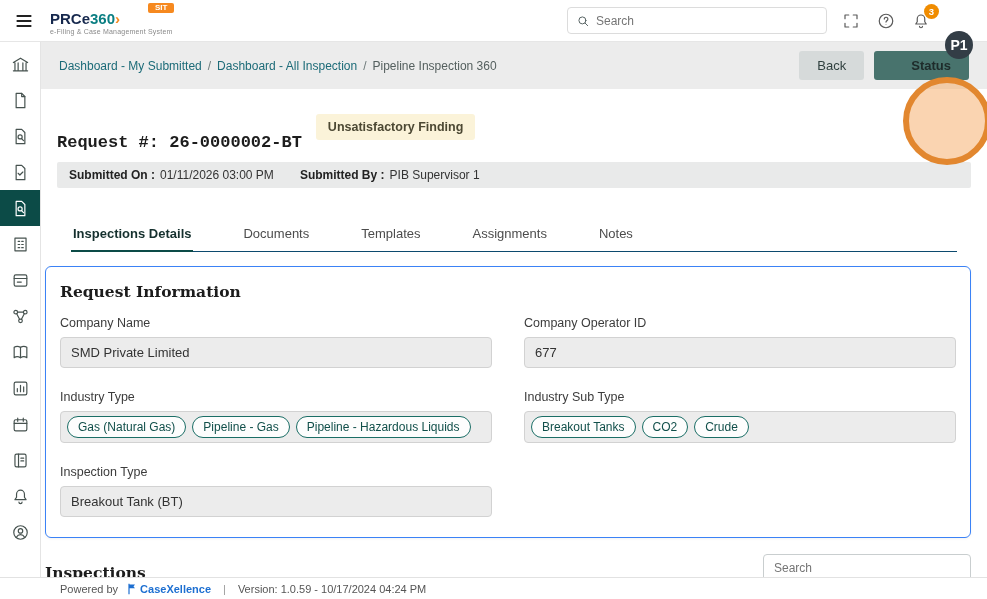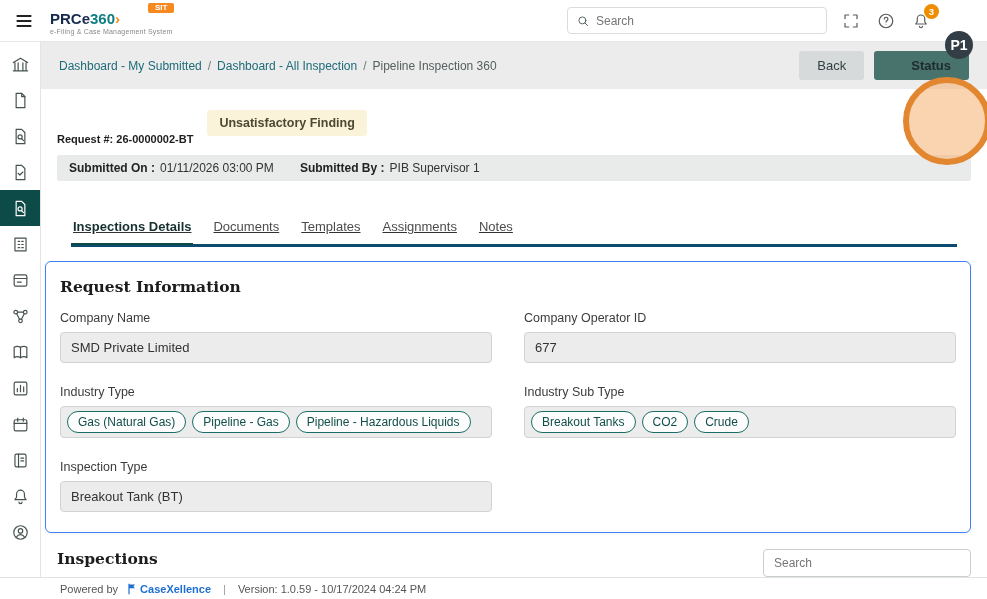--- a/index.html
+++ b/index.html
@@ -93,38 +93,37 @@
   .page { padding: 0 16px; }
 
   .title-row { display: flex; align-items: center; gap: 14px; margin-top: 12px; }
   .module-badge {
     background: #0d4b47; color: #fff; display: flex; align-items: center; gap: 9px;
     padding: 7px 14px 7px 12px; border-radius: 2px;
   }
   .module-badge .icon { color: #fff; }
   .module-badge .icon svg { width: 21px; height: 21px; stroke-width: 1.4; }
   .module-text { font-size: 13px; font-weight: 700; line-height: 1.25; }
-  .request-title { font-family: Liberation Sans, sans-serif; font-size: 11px; font-weight: 700; color: #1d1d1d; margin-top: 32px; }
+  .request-title { font-family: Liberation Mono, monospace; font-size: 17px; font-weight: 700; color: #1d1d1d; margin-top: 32px; }
   .finding-badge {
     background: #fbf3d9; color: #4c4833; font-size: 12.5px; font-weight: 600;
     padding: 6px 12px; border-radius: 3px;
   }
 
   .submitted-bar {
     margin-top: 10px; background: #e9eaea; border-radius: 2px;
     padding: 6px 12px; font-size: 12px; color: #333;
     display: flex; gap: 26px;
   }
   .submitted-bar b { font-weight: 700; color: #222; }
   .submitted-bar span.val { margin-left: 5px; font-weight: 400; }
 
   .tabs {
-    margin: 34px 14px 0 14px; display: flex; gap: 18px;
-    border-bottom: 3px solid #0c4a6e;
-    text-decoration: underline;
+    margin: 34px 14px 0 14px; display: flex; gap: 48px;
+    border-bottom: 1px solid #0c4a6e;
   }
   .tab {
     background: none; border: none; cursor: pointer; font-family: inherit;
     font-size: 13px; color: #4c4c4c; padding: 4px 2px 10px 2px; position: relative;
   }
   .tab.active { color: #15302e; font-weight: 700; }
   .tab.active::after {
     content: ""; position: absolute; left: 0; right: 0; bottom: -1px; height: 2px; background: #0c4b47;
   }
 
@@ -147,21 +146,21 @@
     min-height: 31px; display: flex; align-items: center; padding: 3px 10px;
     font-size: 13px; color: #333;
   }
   .chips { gap: 6px; flex-wrap: wrap; padding: 4px 6px; }
   .chip {
     background: #fdfdfd; border: 1px solid #1b6e66; color: #114f4a;
     font-size: 12px; padding: 3px 10px; border-radius: 12px; white-space: nowrap;
   }
 
   .inspections-row {
-    margin: 16px 16px 0 16px; display: flex; justify-content: space-between;
+    margin: 16px 16px 0 4px; display: flex; align-items: flex-end; justify-content: space-between;
   }
   .table-search {
     width: 208px; height: 28px; border: 1px solid #c9cecf; border-radius: 4px;
     padding: 0 10px; font-size: 12px; color: #444; font-family: inherit; outline: none;
   }
 
   .thead {
     margin: 11px 16px 0 16px; background: #0b4744; color: #fff;
     display: flex; align-items: center; padding: 11px 10px; font-size: 12px; font-weight: 700;
   }

